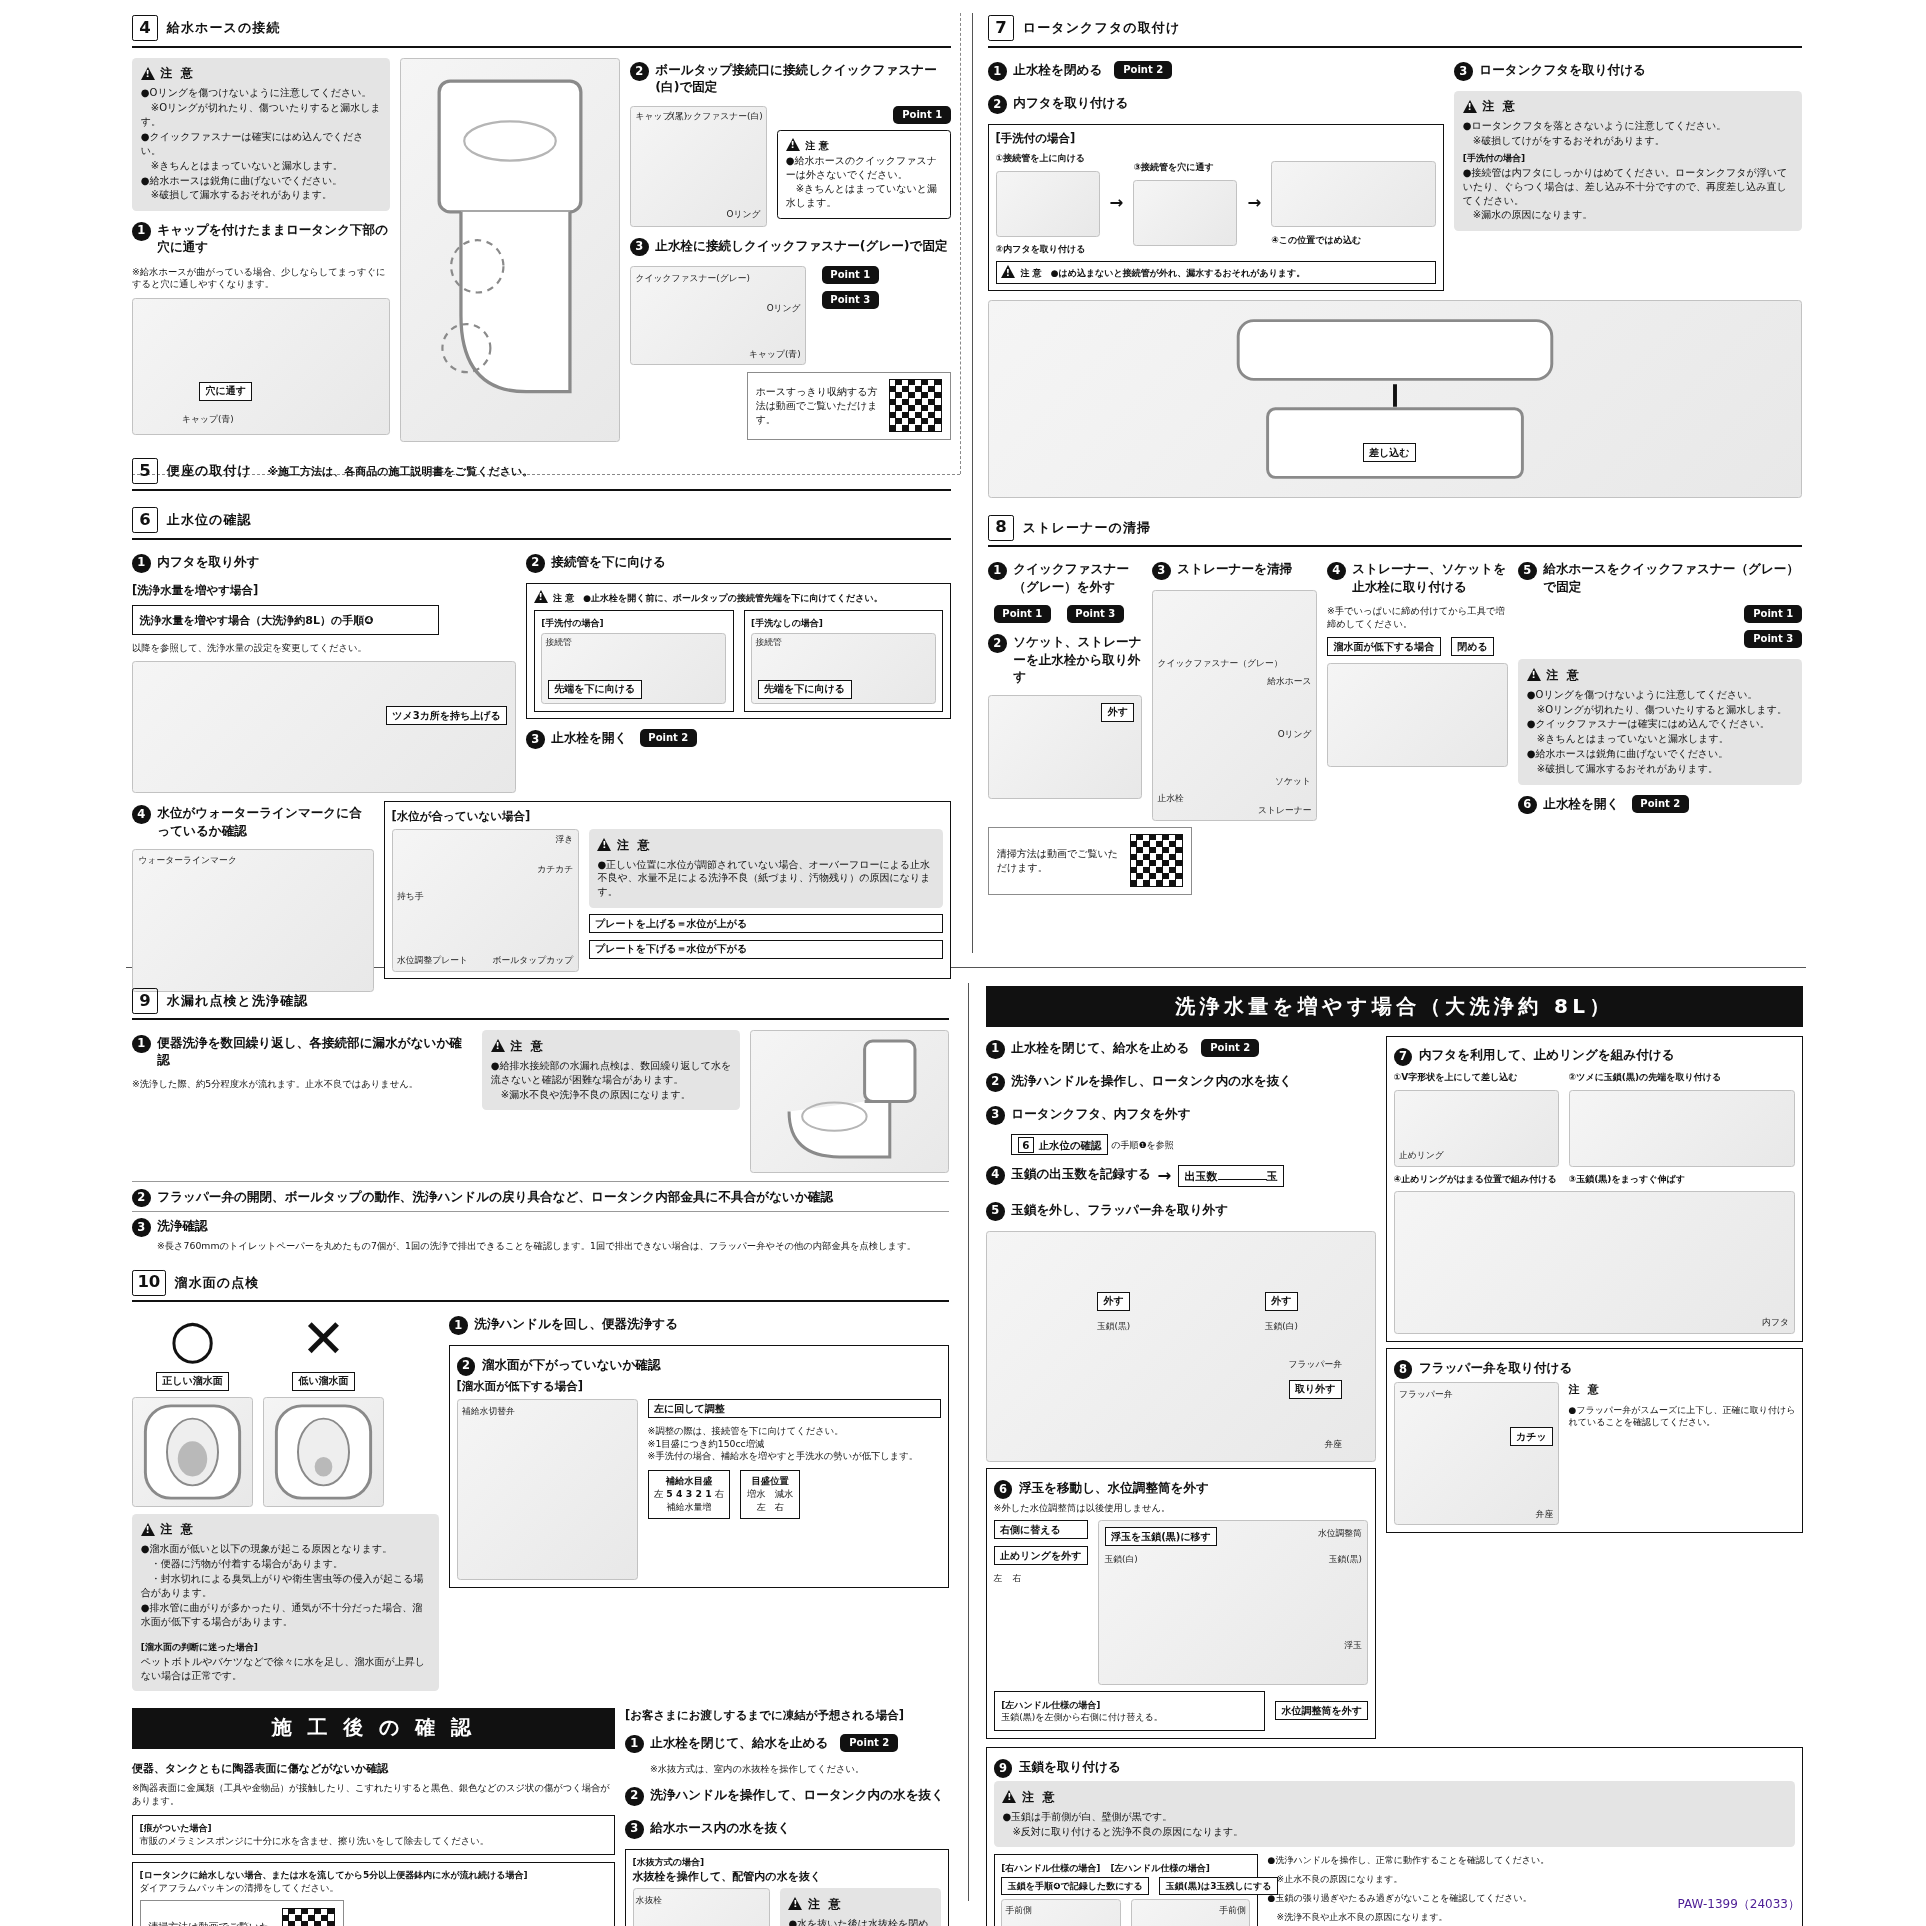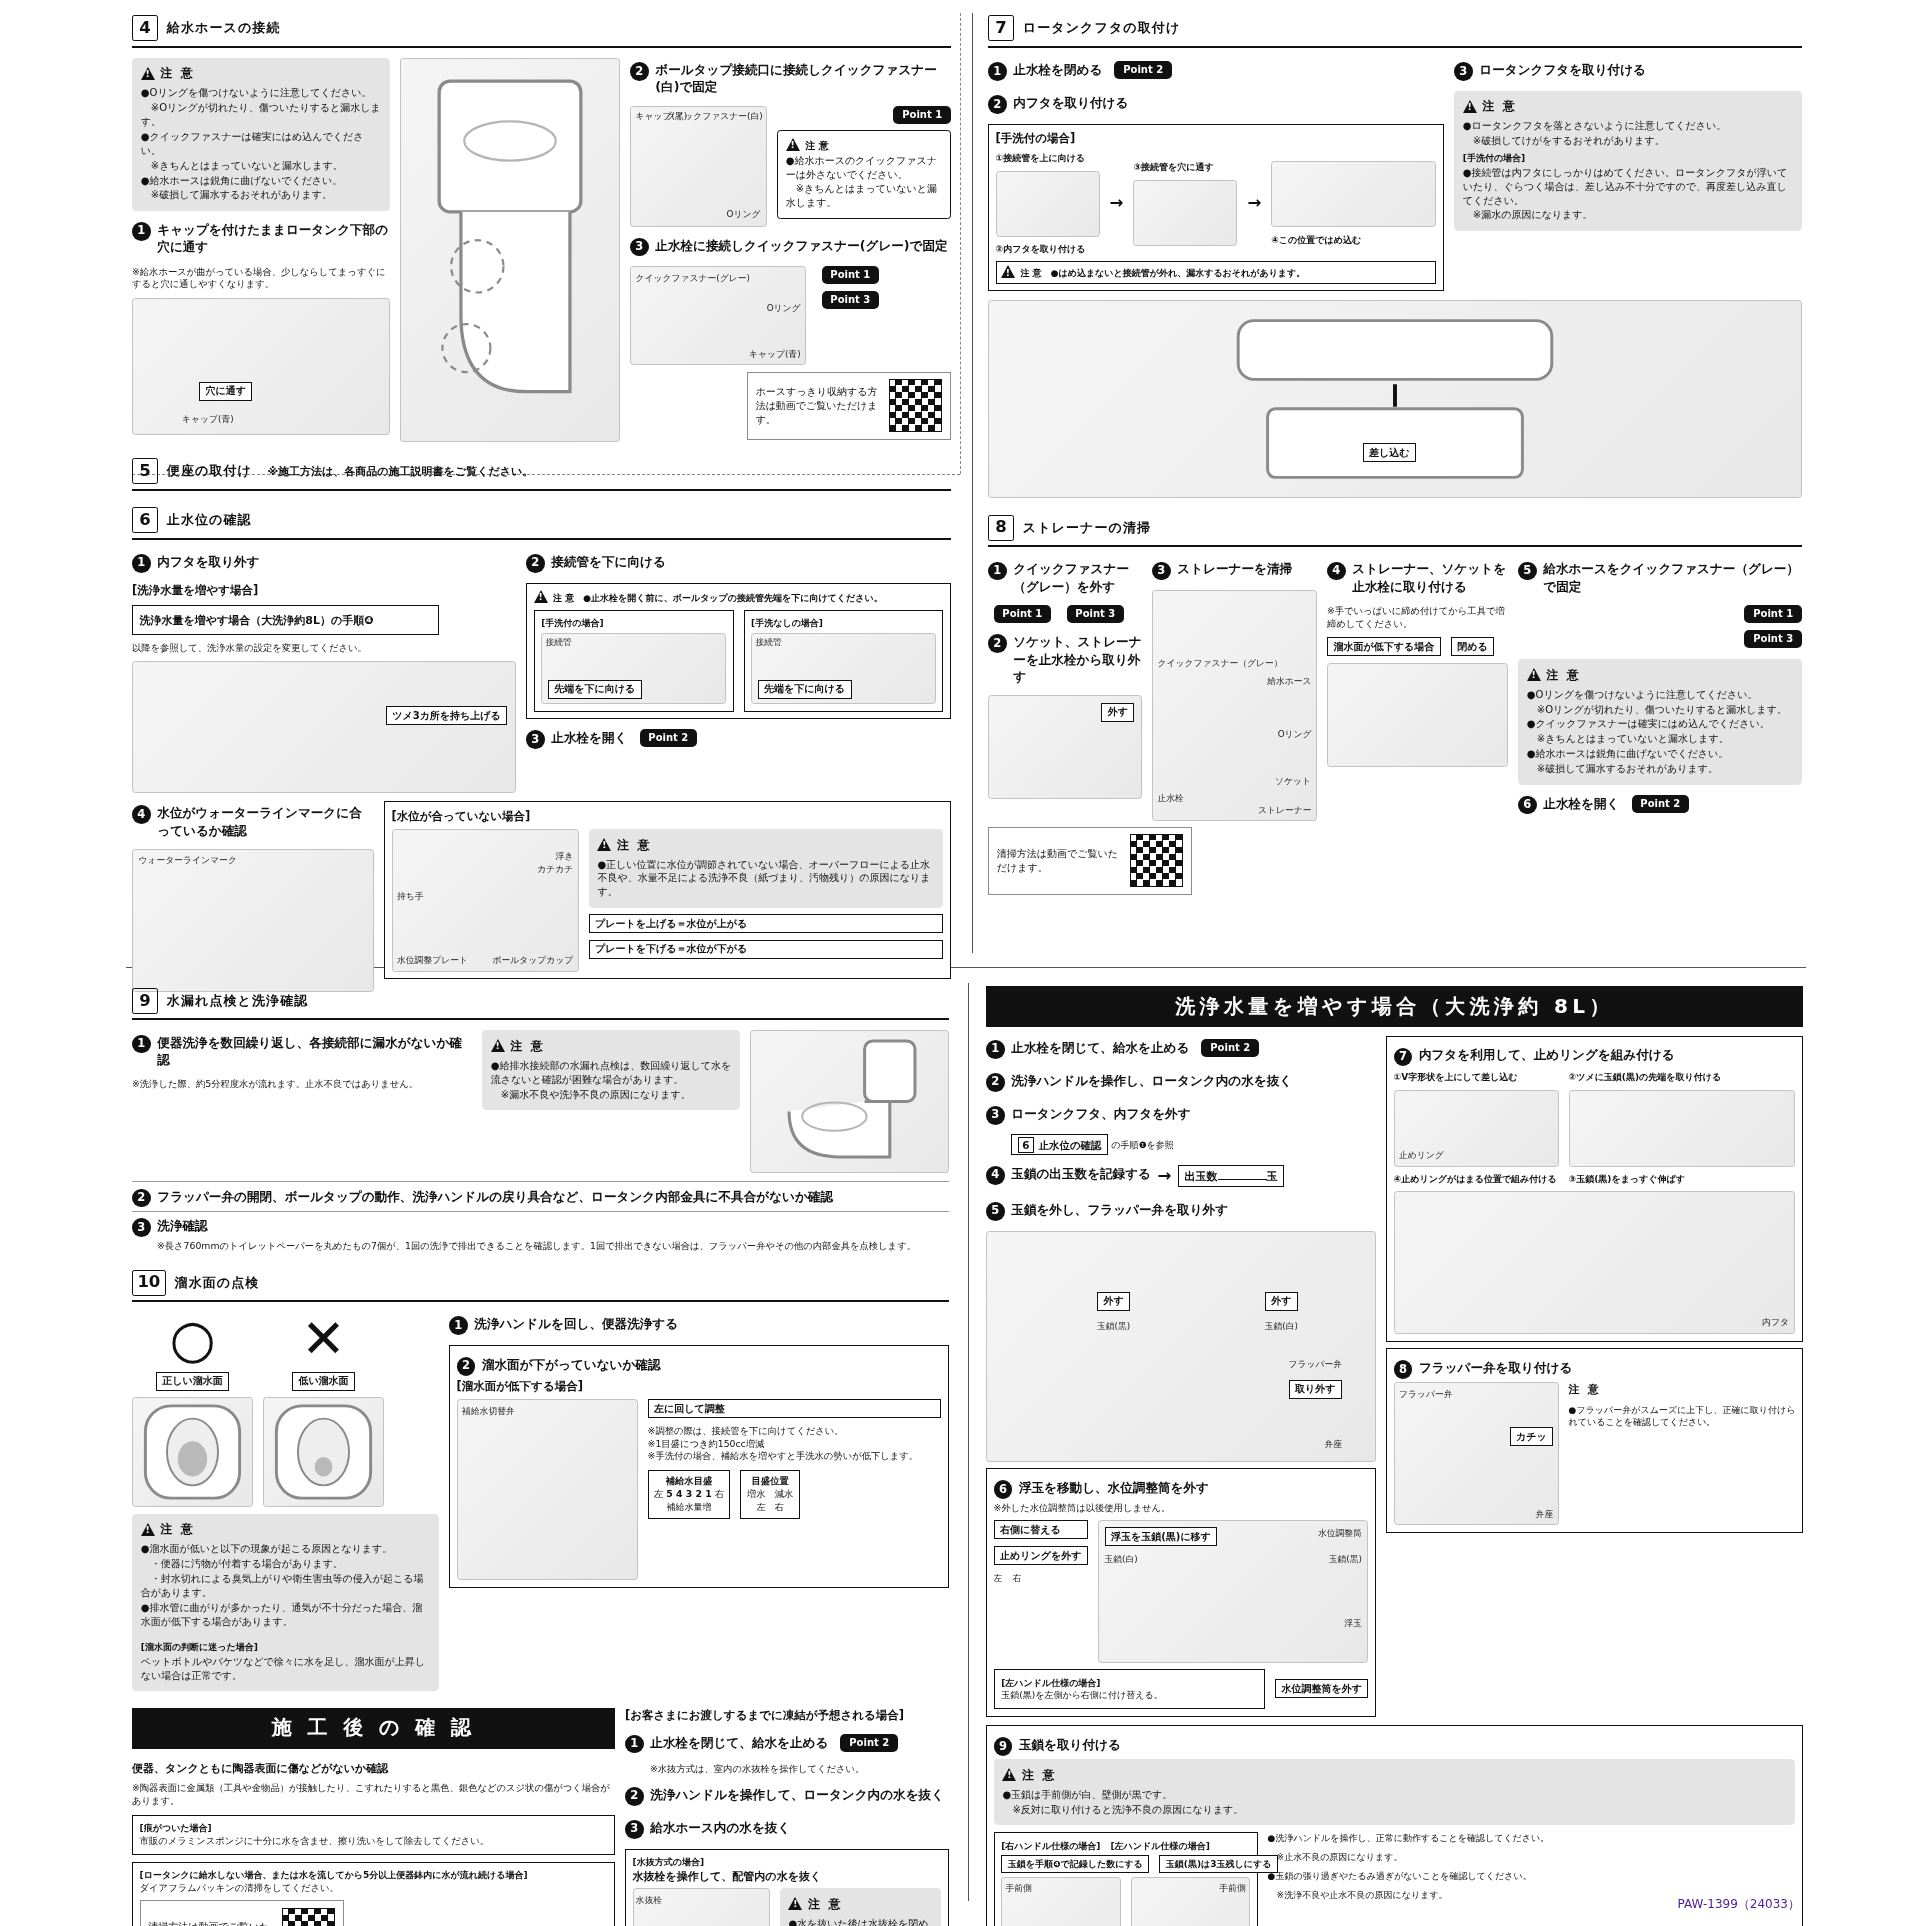--- a/index.html
+++ b/index.html
@@ -211,21 +211,21 @@
             <span class="t">水位がウォーターラインマークに合っているか確認</span>
           </div>
           <div class="ph" style="height:143px">
             <span class="lbl abs" style="left:5.5px;top:4.4px">ウォーターラインマーク</span>
           </div>
         </div>
         <div class="box" style="flex:1">
           <div class="brk">[水位が合っていない場合]</div>
           <div class="row" style="margin-top:4.4px">
             <div class="ph" style="width:187px;height:143px">
-              <span class="lbl abs" style="right:4.4px;top:20px">浮き</span>
+              <span class="lbl abs" style="right:4.4px;top:3px">浮き</span>
               <span class="lbl abs" style="right:4.4px;top:33px">カチカチ</span>
               <span class="lbl abs" style="left:4.4px;top:60px">持ち手</span>
               <span class="lbl abs" style="left:4.4px;bottom:4.4px">水位調整プレート</span>
               <span class="lbl abs" style="right:4.4px;bottom:4.4px">ボールタップカップ</span>
             </div>
             <div class="col" style="flex:1">
               <div class="caut">
                 <div class="ct"><span class="wicon"></span><span>注 意</span></div>
                 <div class="ci">●正しい位置に水位が調節されていない場合、オーバーフローによる止水不良や、水量不足による洗浄不良（紙づまり、汚物残り）の原因になります。</div>
               </div>
@@ -621,21 +621,21 @@
           <div class="note">※外した水位調整筒は以後使用しません。</div>
           <div class="row" style="margin-top:5.5px">
             <div class="col">
               <span class="tag">右側に替える</span>
               <span class="tag">止めリングを外す</span>
               <div class="row">
                   <span class="lbl">左</span>
                   <span class="lbl">右</span>
                 </div>
             </div>
-            <div class="ph" style="flex:1;height:143px">
+            <div class="ph" style="flex:1;height:165px">
               <span class="tag abs" style="left:5.5px;top:5.5px">浮玉を玉鎖(黒)に移す</span>
               <span class="lbl abs" style="left:5.5px;top:32px">玉鎖(白)</span>
               <span class="lbl abs" style="right:5.5px;top:32px">玉鎖(黒)</span>
               <span class="lbl abs" style="right:5.5px;bottom:33px">浮玉</span>
               <span class="lbl abs" style="right:5.5px;top:5.5px">水位調整筒</span>
             </div>
           </div>
           <div class="row" style="margin-top:5.5px;align-items:center">
             <div class="box sm" style="flex:1">
               <span class="brk sm">[左ハンドル仕様の場合]</span>

